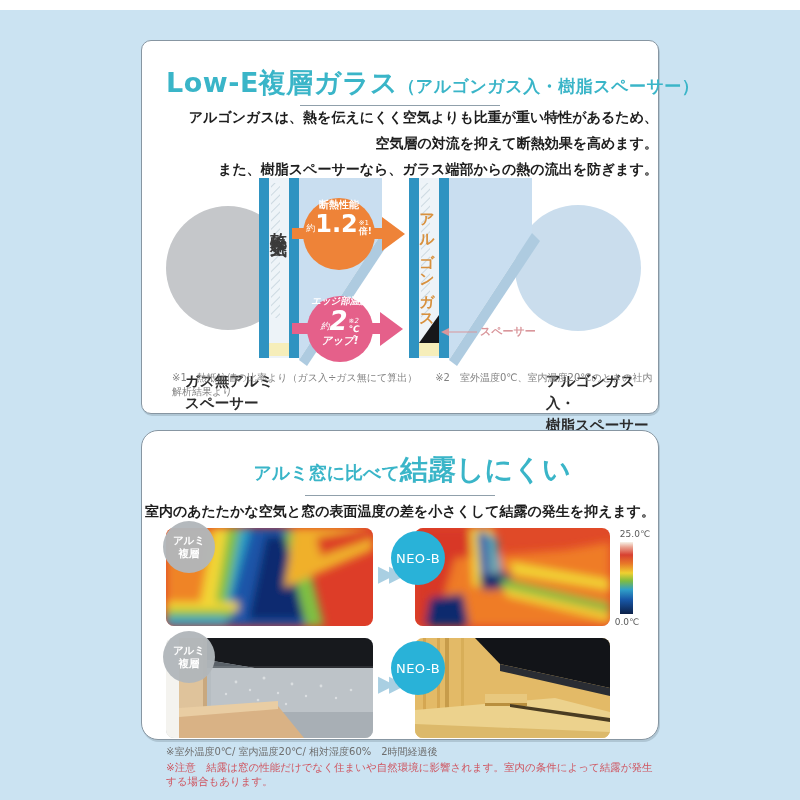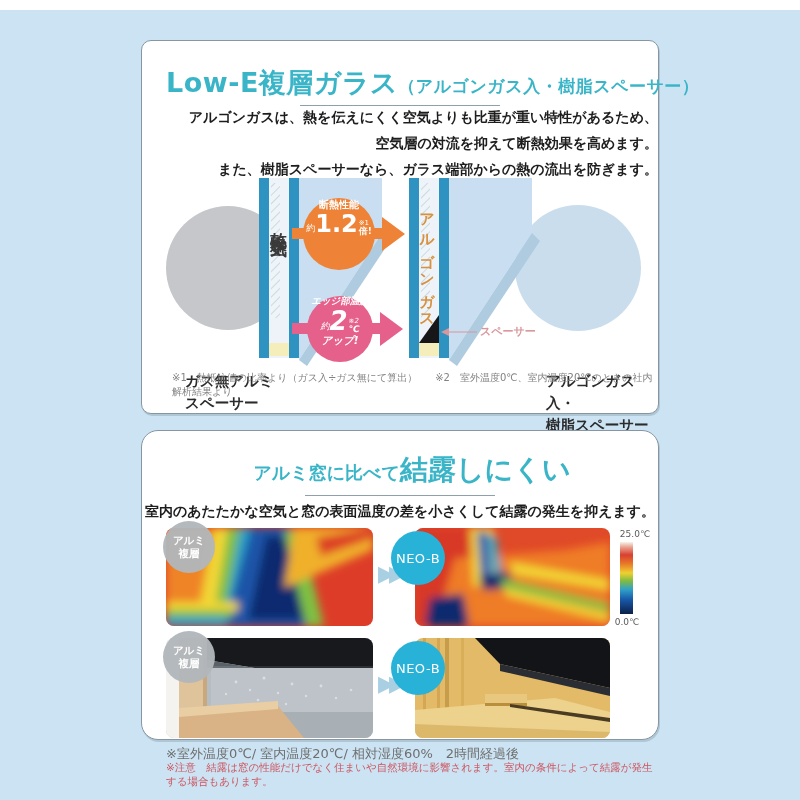--- a/index.html
+++ b/index.html
@@ -60,21 +60,21 @@
   .nb-2{left:249px;top:210px;}
   .chevrons{position:absolute;color:#a9cfe2;font-size:22px;letter-spacing:-6px;}
   .cv-1{left:236px;top:130px;}
   .cv-2{left:236px;top:240px;}
 
   .scale-bar{position:absolute;left:478px;top:111px;width:13px;height:72px;
     background:linear-gradient(to bottom,#f7f3e9 0%,#eaa492 7%,#d84030 18%,#e87828 30%,#f0d030 43%,#80bc40 54%,#30a0c8 66%,#1858a8 80%,#0c2048 100%);}
   .scale-top{position:absolute;left:462px;top:98px;width:46px;font-size:9px;color:#5a5a5a;text-align:right;}
   .scale-bottom{position:absolute;left:462px;top:186px;width:46px;font-size:9px;color:#5a5a5a;text-align:center;}
 
-  .note1{position:absolute;left:24px;top:314px;font-size:13px;color:#6e6e6e;}
+  .note1{position:absolute;left:24px;top:314px;font-size:10px;color:#6e6e6e;}
   .note2{position:absolute;left:24px;top:330px;font-size:10.5px;color:#cf5560;}
 </style>
 </head>
 <body>
 
 <div class="stage">
   <div class="topstrip"></div>
 
   <div class="panel panel1">
     <div class="p-title p1-title"><span>Low-E複層ガラス</span><span class="sub">（アルゴンガス入・樹脂スペーサー）</span></div>

